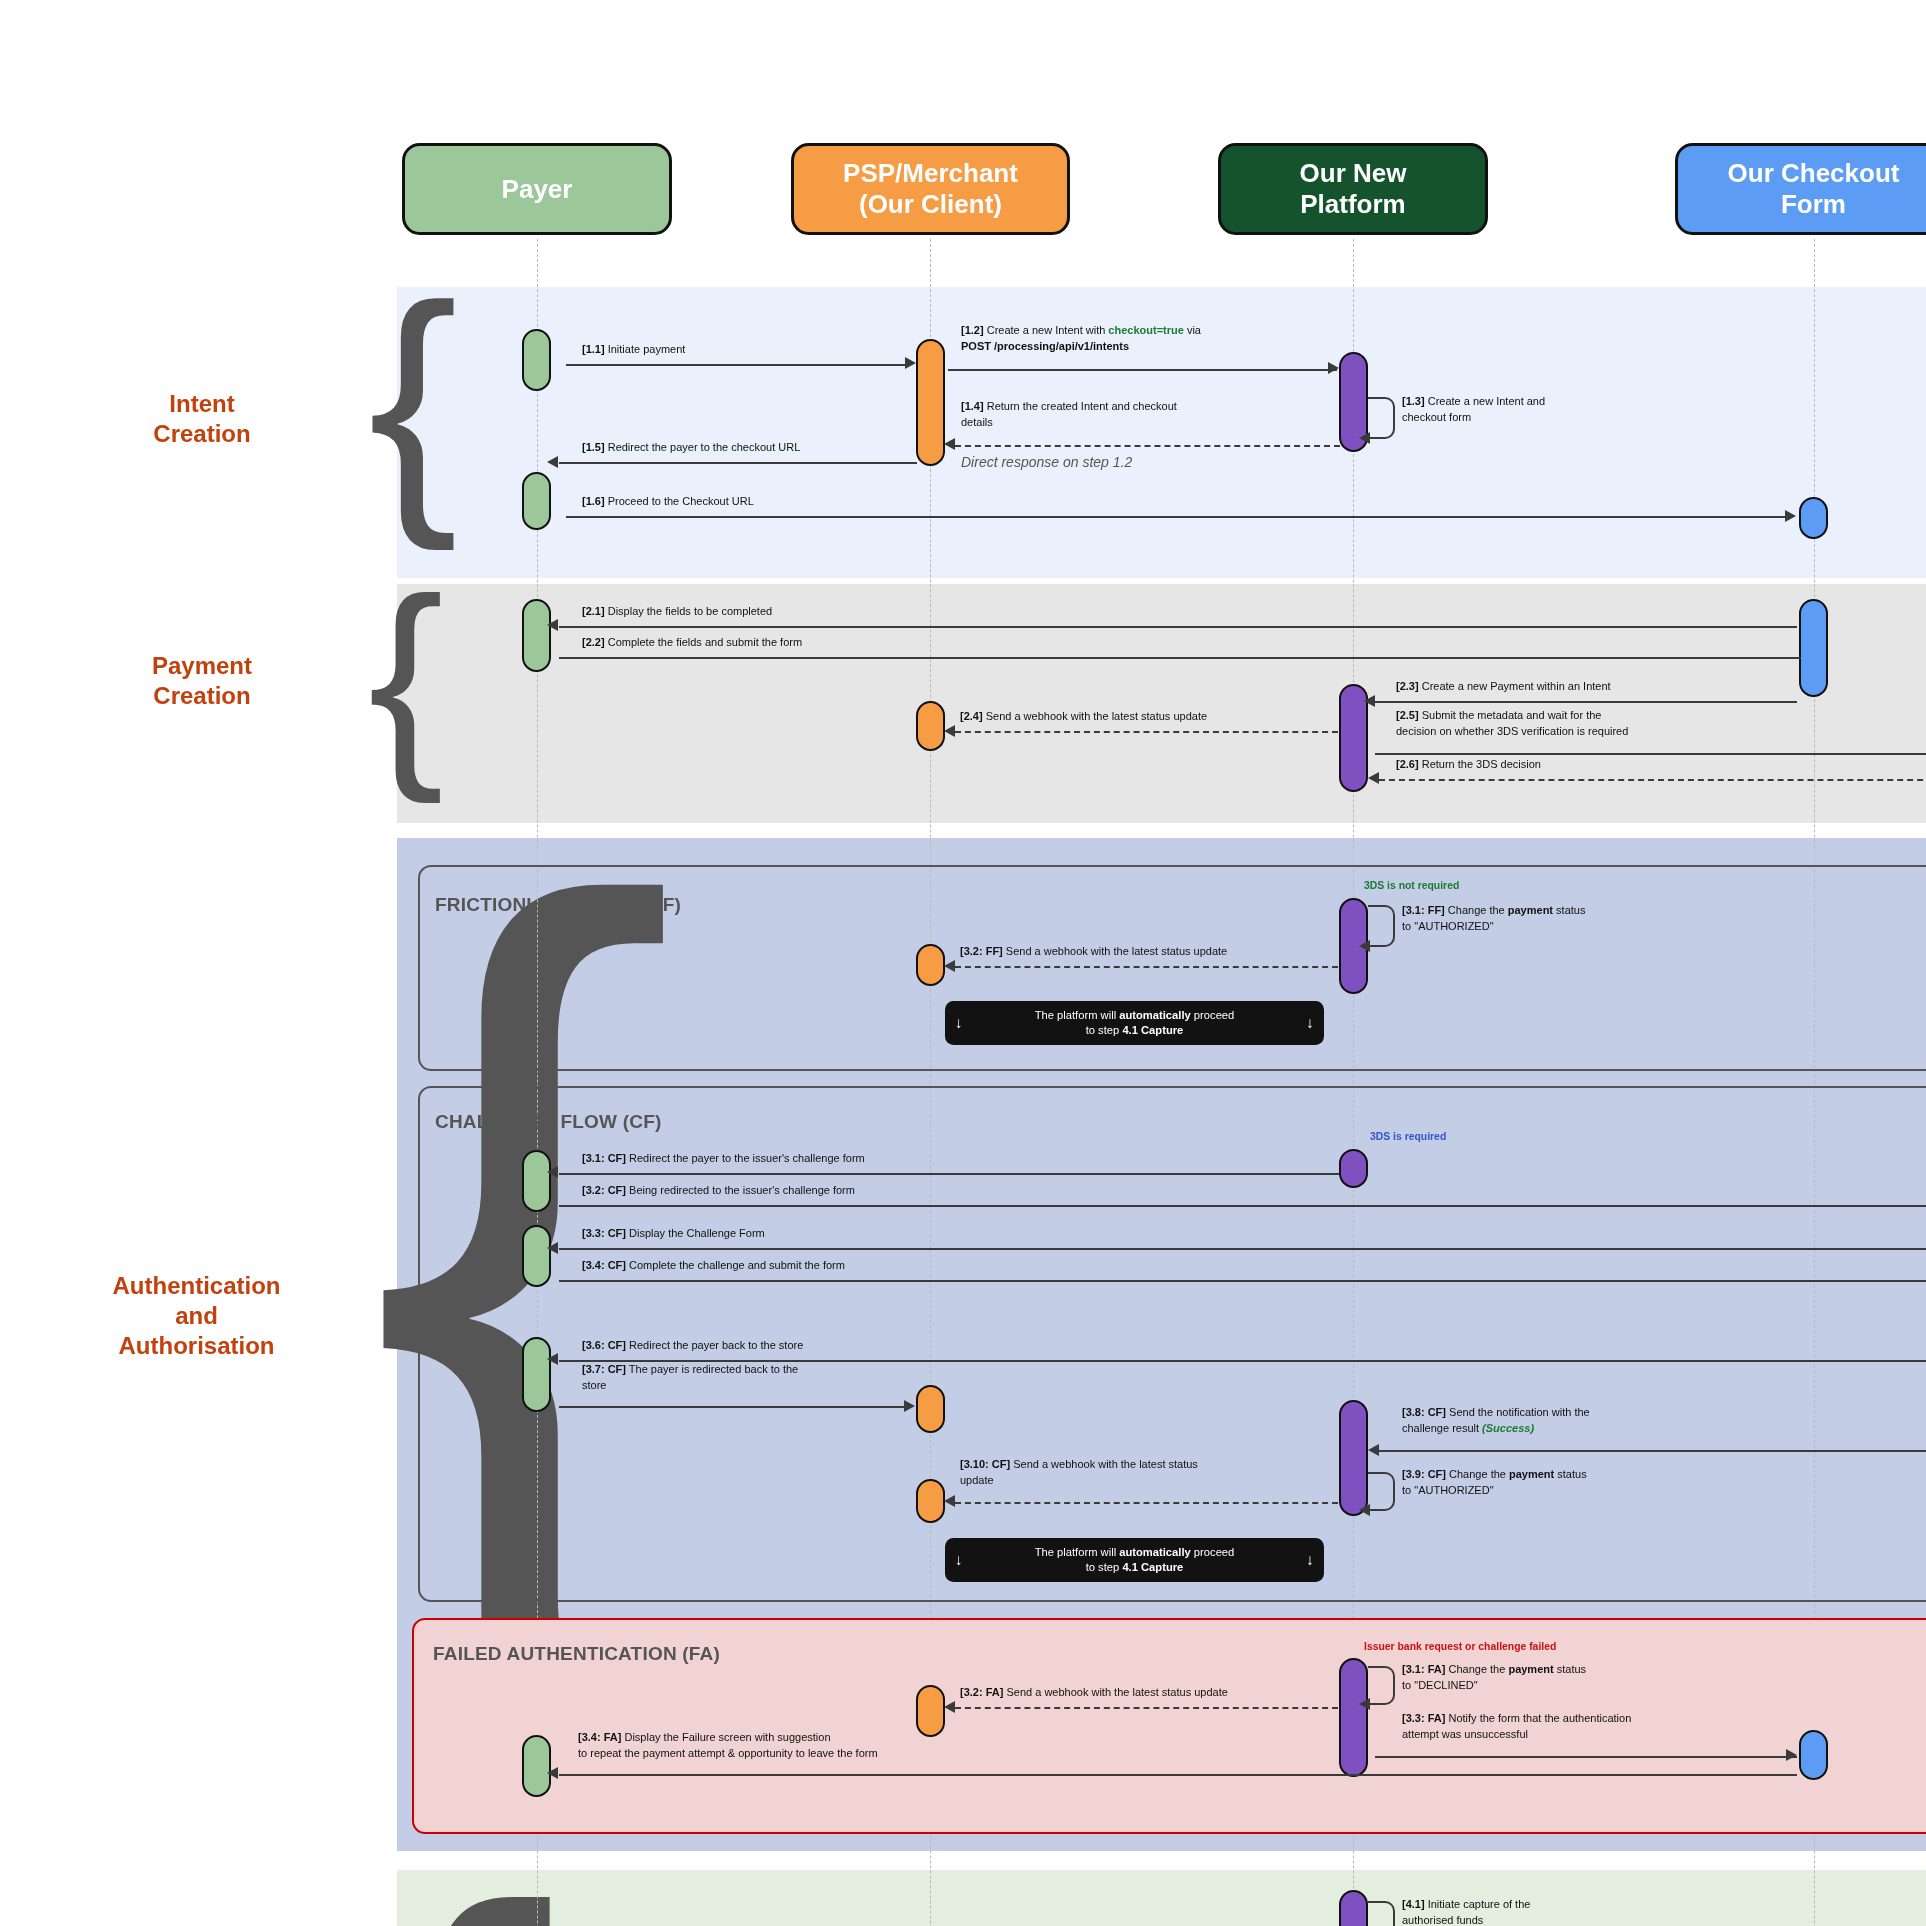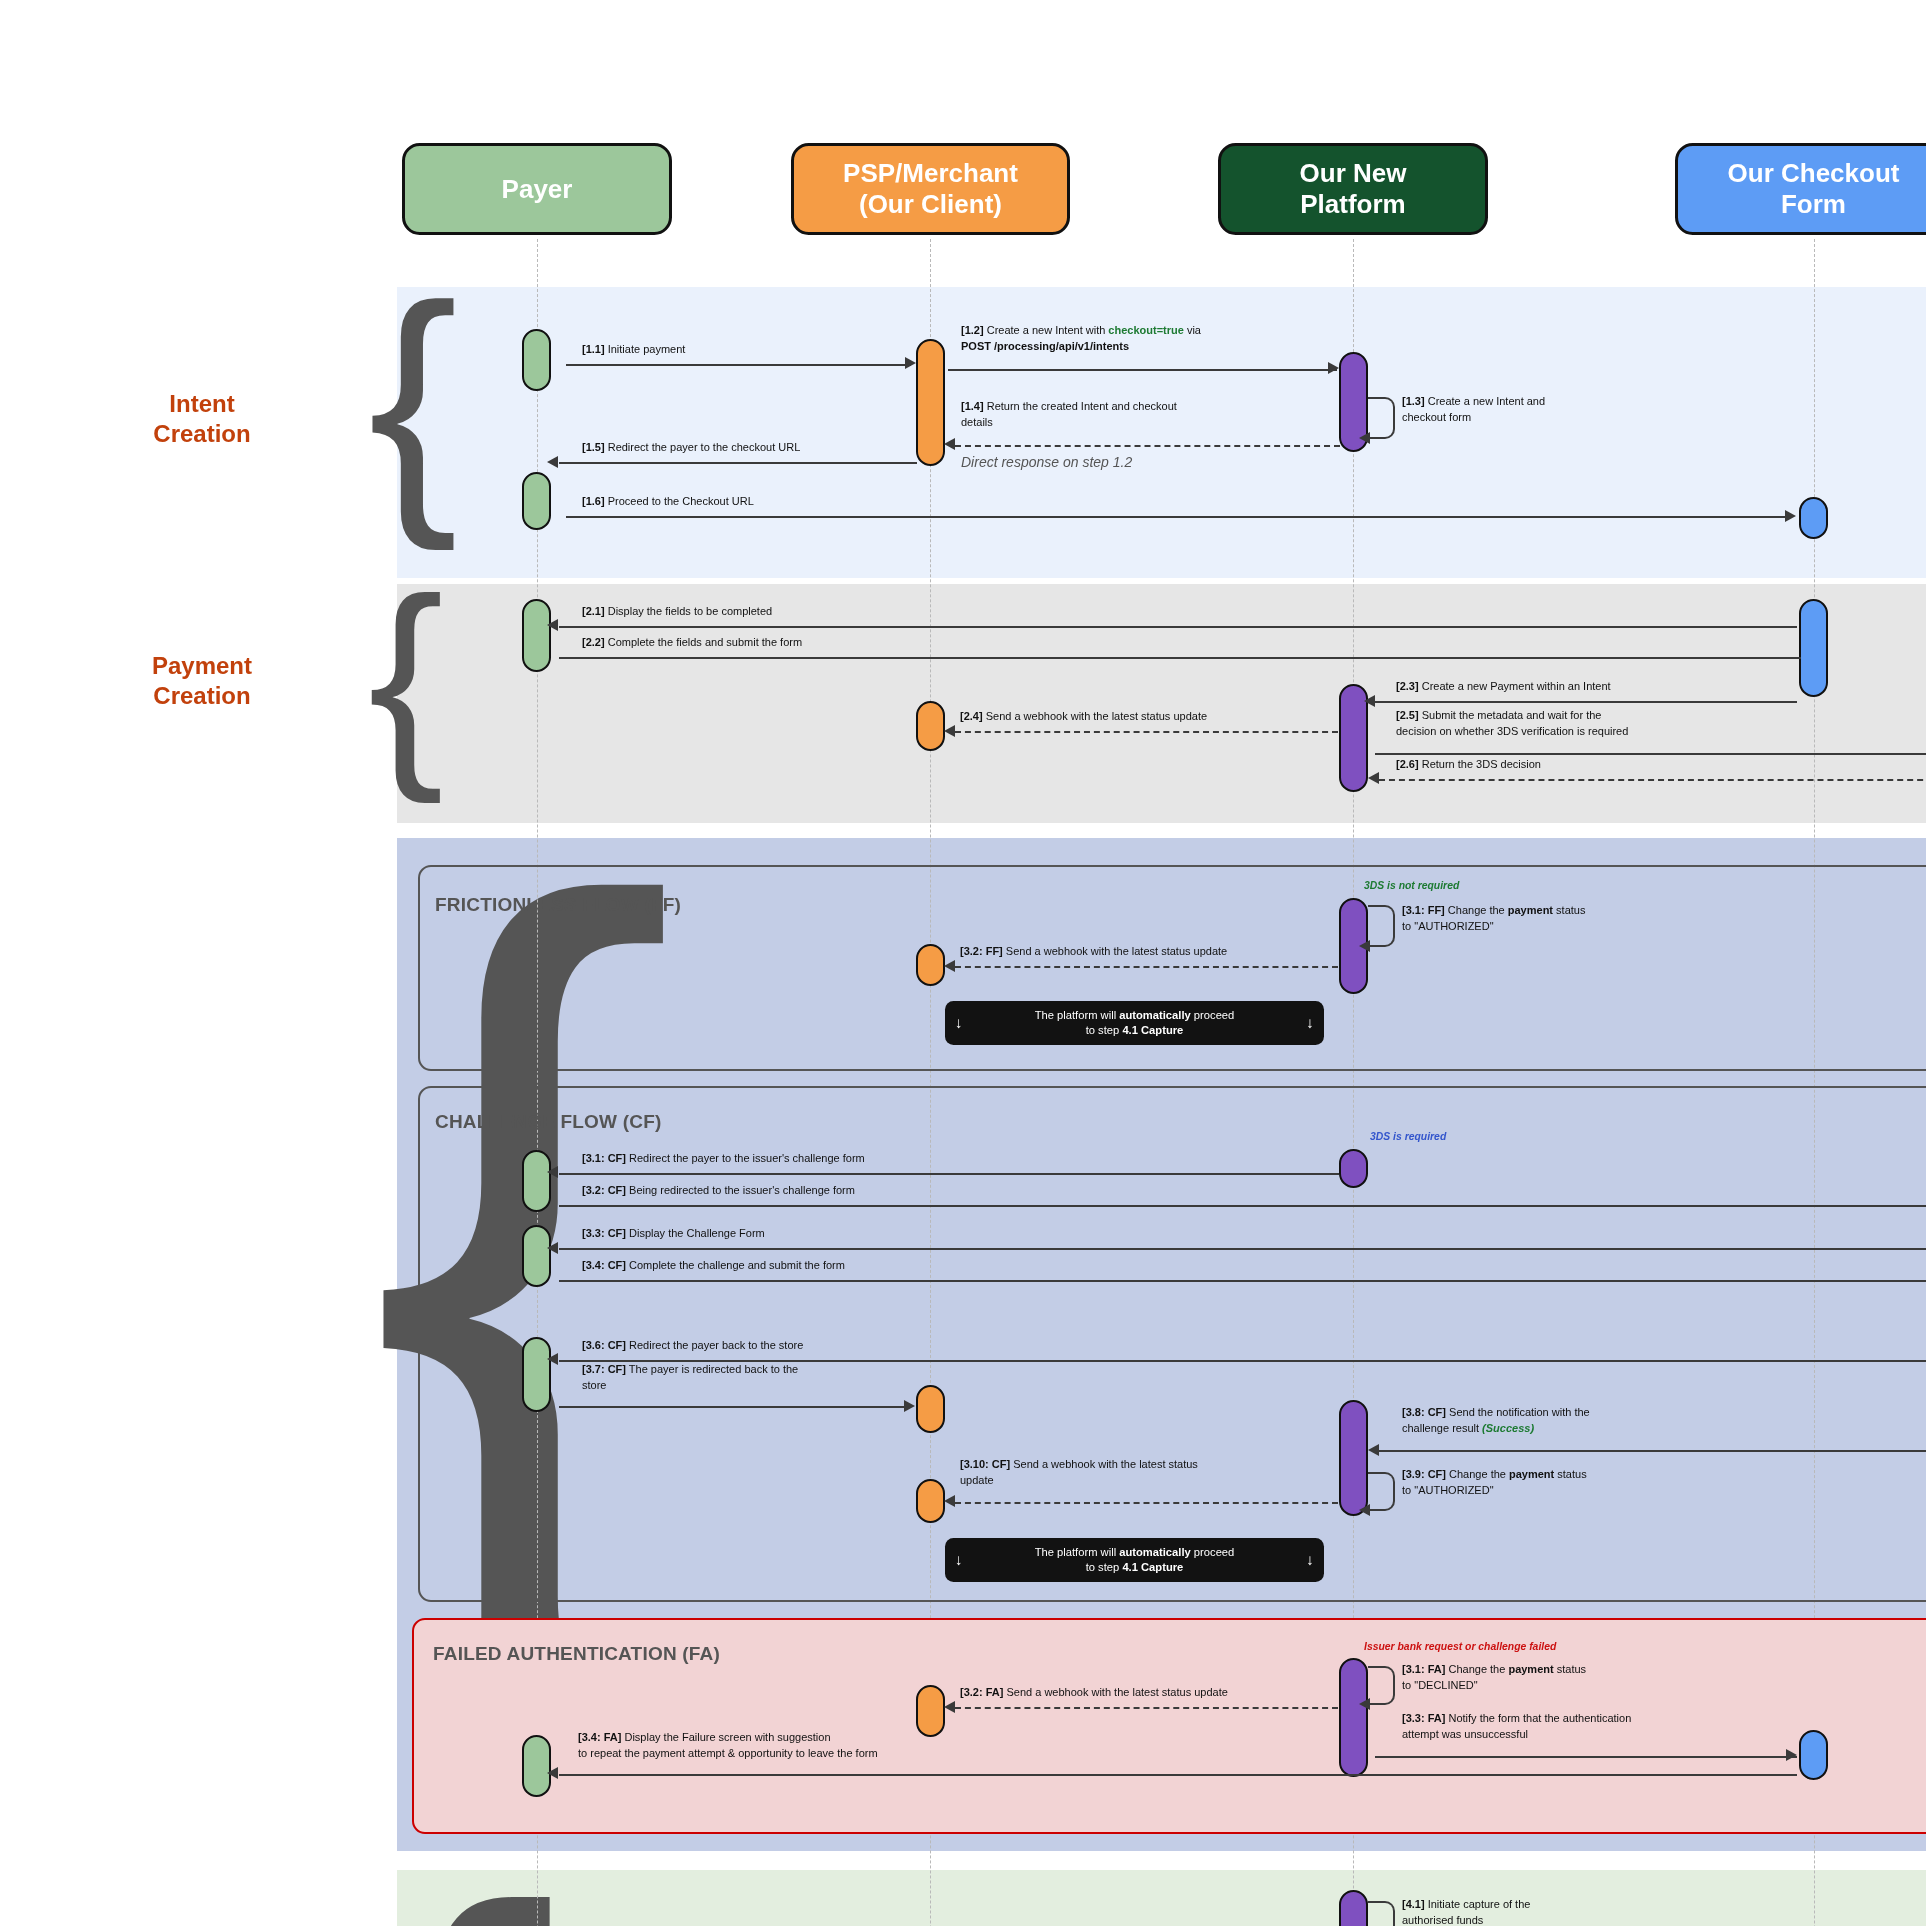--- a/index.html
+++ b/index.html
@@ -34,21 +34,21 @@
   
   .msg{position:absolute;height:0;border-top:2.7px solid #3a3a3a;}
   .msg.dashed{border-top:2.7px dashed #3a3a3a;}
   .arrow{position:absolute;width:0;height:0;}
   .arrow.r{border-top:6.5px solid transparent;border-bottom:6.5px solid transparent;border-left:11.6px solid #3a3a3a;}
   .arrow.l{border-top:6.5px solid transparent;border-bottom:6.5px solid transparent;border-right:11.6px solid #3a3a3a;}
   .label{position:absolute;font-size:11px;line-height:1.42;color:#111;}
   .label b{font-weight:bold;}
   .label .green{color:#1d7a32;font-weight:bold;}
   .note{position:absolute;font-size:14px;font-style:italic;color:#555;}
-  .cond{position:absolute;font-size:10.4px;font-style:italic;font-weight:bold;}
+  .cond{position:absolute;font-size:10.4px;font-weight:bold;}
   .cond.g{color:#1d7a32;}
   .cond.b{color:#3355cc;}
   .cond.r{color:#cc1111;}
 
   
   .selfloop{position:absolute;box-sizing:border-box;border:2.7px solid #3a3a3a;border-left:none;
             border-top-right-radius:10px;border-bottom-right-radius:10px;}
 
   
   .banner{
@@ -74,20 +74,25 @@
   <div class="brace" style="left:368px;top:834px;font-size:932px;line-height:0.865;">{</div>
   <div class="brace" style="left:368px;top:1866px;font-size:574px;line-height:0.865;">{</div>
 
   <div class="band-label" style="left:50px;top:389px;width:304px;">
     <span>Intent</span><br>
     <span>Creation</span>
   </div>
   <div class="band-label" style="left:50px;top:651px;width:304px;">
     <span>Payment</span><br>
     <span>Creation</span>
+  </div>
+  <div class="band-label" style="left:23px;top:1271px;width:347px;">
+    <span>Authentication</span><br>
+    <span>and</span><br>
+    <span>Authorisation</span>
   </div>
 
   <div class="lifeline" style="left:537px;top:239px;height:2265px;"></div>
   <div class="lifeline" style="left:930px;top:239px;height:2265px;"></div>
   <div class="lifeline" style="left:1353px;top:239px;height:2265px;"></div>
   <div class="lifeline" style="left:1814px;top:239px;height:2265px;"></div>
 
   <div class="actor" style="left:402px;top:143px;width:270px;height:92px;background:#9cc79b;">
     <span>Payer</span>
     </div>

